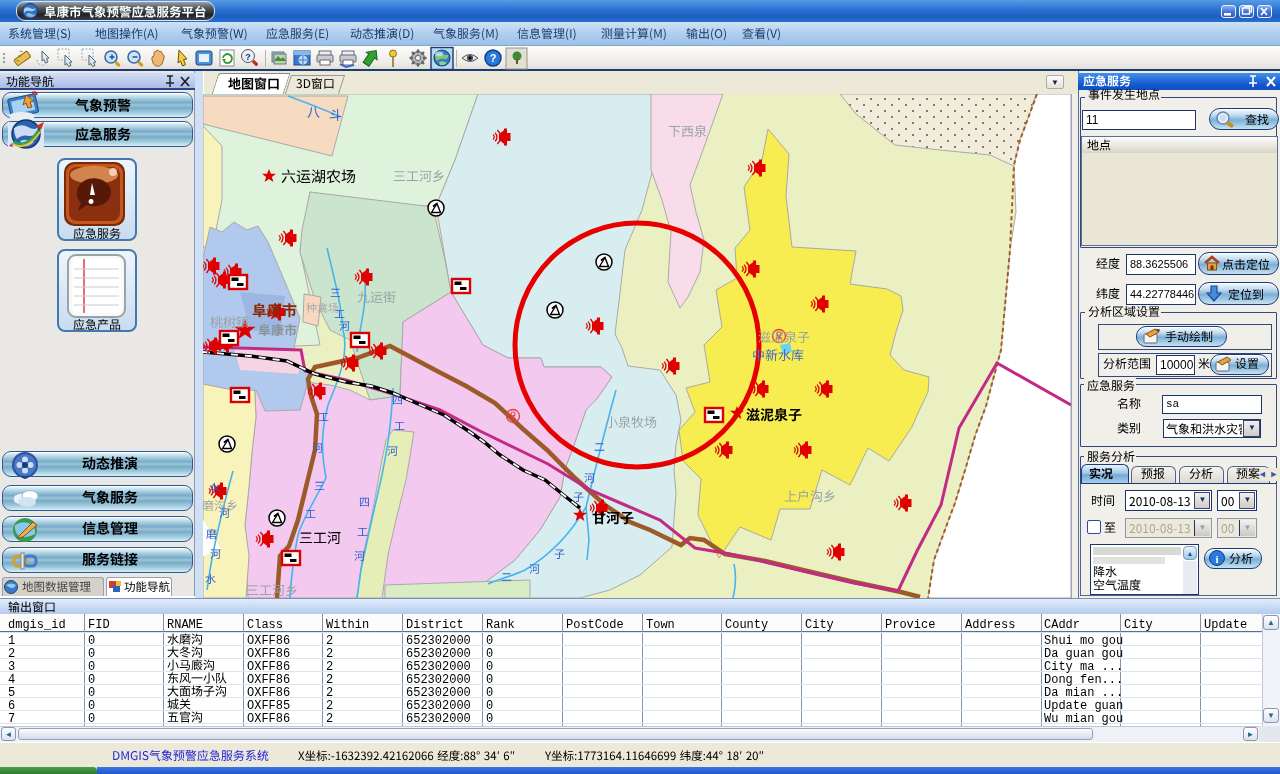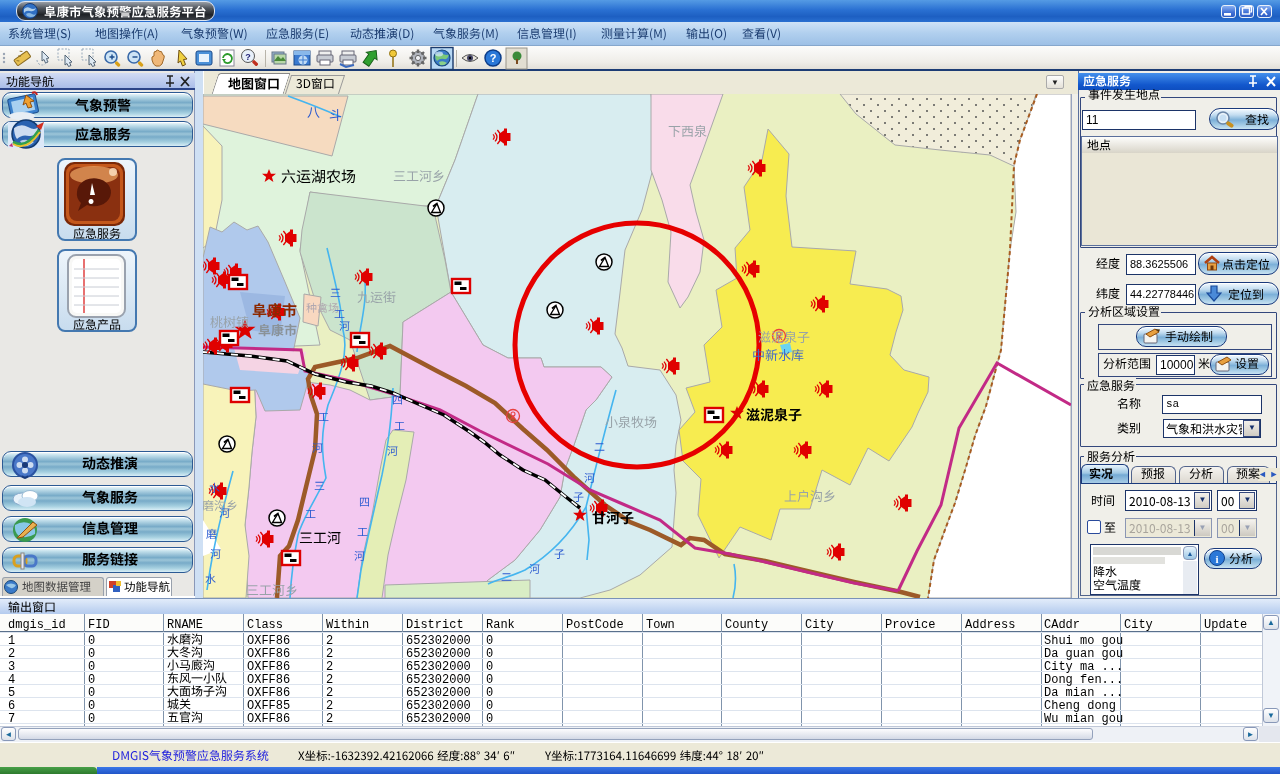--- a/index.html
+++ b/index.html
@@ -573,21 +573,21 @@
 <div class="abs mono" style="left:326px;top:686px">2</div>
 <div class="abs mono" style="left:406px;top:686px">652302000</div>
 <div class="abs mono" style="left:486px;top:686px">0</div>
 <div class="abs mono" style="left:1044px;top:686px">Da mian ...</div>
 <div class="abs mono" style="left:8px;top:699px">6</div>
 <div class="abs mono" style="left:88px;top:699px">0</div>
 <div class="abs mono" style="left:247px;top:699px">OXFF85</div>
 <div class="abs mono" style="left:326px;top:699px">2</div>
 <div class="abs mono" style="left:406px;top:699px">652302000</div>
 <div class="abs mono" style="left:486px;top:699px">0</div>
-<div class="abs mono" style="left:1044px;top:699px">Cheng dong</div>
+<div class="abs mono" style="left:1044px;top:699px">Update guan</div>
 <div class="abs mono" style="left:8px;top:712px">7</div>
 <div class="abs mono" style="left:88px;top:712px">0</div>
 <div class="abs mono" style="left:247px;top:712px">OXFF86</div>
 <div class="abs mono" style="left:326px;top:712px">2</div>
 <div class="abs mono" style="left:406px;top:712px">652302000</div>
 <div class="abs mono" style="left:486px;top:712px">0</div>
 <div class="abs mono" style="left:1044px;top:712px">Wu mian gou</div>
   <div id="vscr" class="abs"></div>
   <div class="sbtn abs" style="left:1263px;top:615px;width:16px;height:15px;font-size:8px;line-height:14px">▲</div>
   <div class="sbtn abs" style="left:1263px;top:708px;width:16px;height:15px;font-size:8px;line-height:14px">▼</div>

